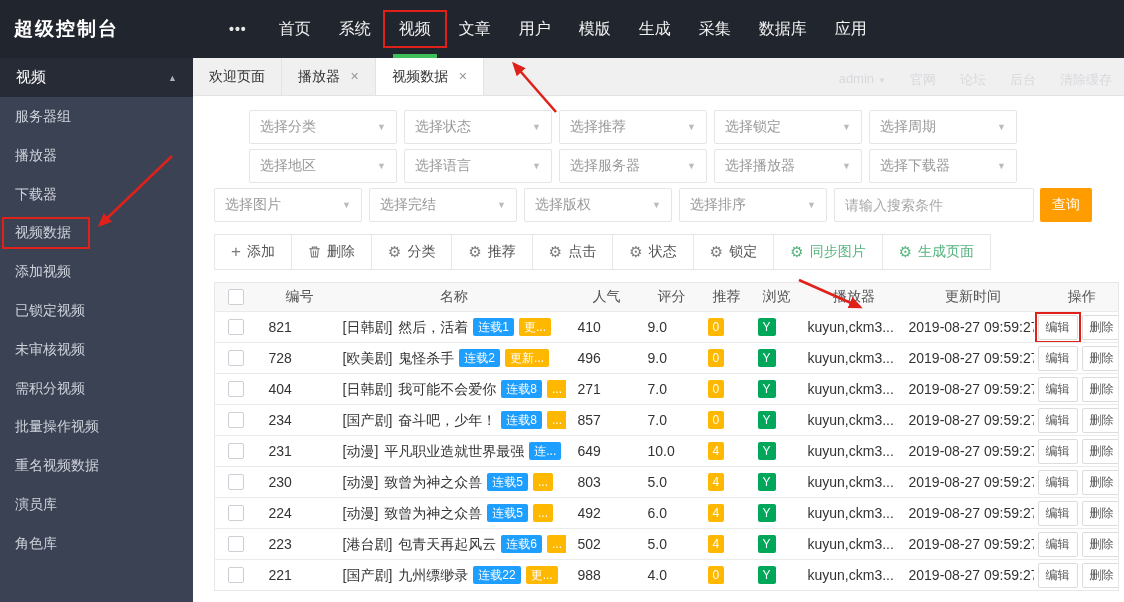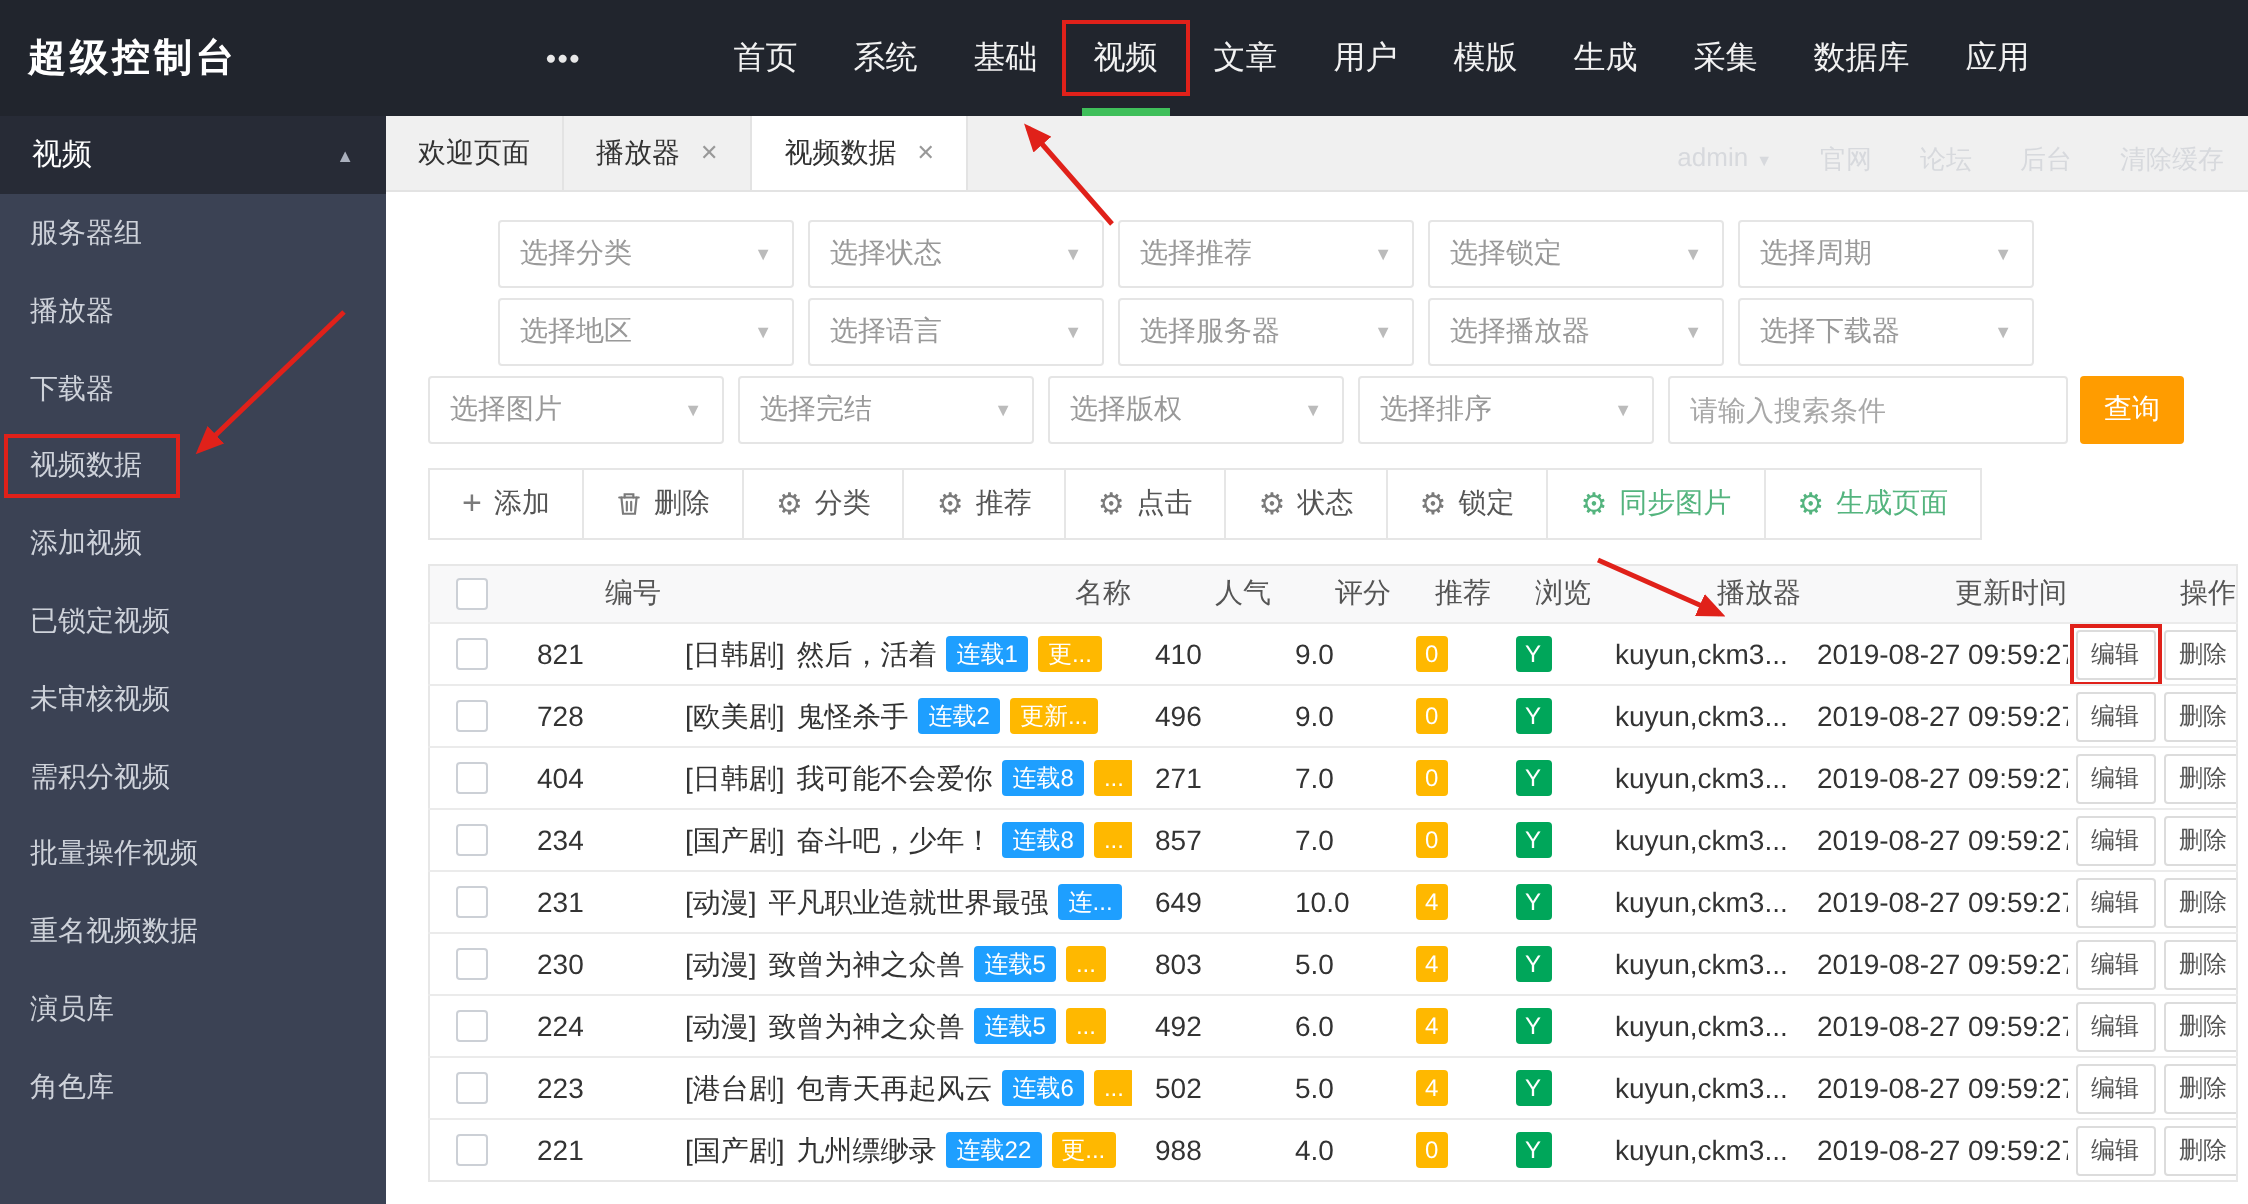--- a/index.html
+++ b/index.html
@@ -1,20 +1,20 @@
 <!DOCTYPE html>
 <html style="--anno: #e0211a; --blue: #1e9fff; --orange: #ffb800; --green: #00a65a; --accent: #ff9c00; --greentext: #54b47e; --timered: #ff1a1a; --navgreen: #3fbf5a;"><head>
 <meta charset="utf-8">
 <style>
   * { box-sizing: border-box; margin: 0; padding: 0; }
   body { font-family: "Liberation Sans", "DejaVu Sans", sans-serif; background:#888; }
   .page { position: relative; width: 1124px; height: 602px; background: #fff; overflow: hidden; }
 
   
-  .topbar { position: absolute; left:0; top:0; width:100%; height:58px; background:#21252d; display:flex; align-items:stretch; z-index:5;gap:44px; }
+  .topbar { position: absolute; left:0; top:0; width:100%; height:58px; background:#21252d; display:flex; align-items:stretch; z-index:5; }
   .logo { width:193px; display:flex; align-items:center; padding-left:14px; color:#fff; font-size:19px; font-weight:bold; letter-spacing:2px; }
   .menu-dots { display:flex; align-items:center; color:#e8e8e8; font-size:14px; font-weight:bold; letter-spacing:1px; padding:0 10px; margin-left:26px; cursor:pointer; }
   .topnav { display:flex; margin-left:8px; }
   .topnav-item { position:relative; display:flex; align-items:center; padding:0 14px; color:#f2f2f2; font-size:16px; cursor:pointer; }
   .topnav-item.active::after { content:""; position:absolute; left:8px; right:8px; bottom:0; height:4px; background:var(--navgreen,#3fbf5a); }
   .topnav-item.anno-nav::before { content:""; position:absolute; top:10px; bottom:10px; left:-2px; right:-2px; border:2px solid var(--anno,#e0211a); }
 
   
   .sidebar { position:absolute; left:0; top:58px; bottom:0; width:193px; background:#3b4254; z-index:4; }
   .side-header { height:39px; background:#272b36; color:#fff; font-size:15px; display:flex; align-items:center; justify-content:space-between; padding:0 16px; cursor:pointer; }
@@ -42,21 +42,21 @@
   .search-input { width:200px; height:34px; border:1px solid #e5e5e5; border-radius:2px; padding:0 10px; font-size:14px; color:#333; margin-right:6px; font-family:inherit; outline:none; }
   .search-input::placeholder { color:#a8a8a8; }
   .query-btn { width:52px; height:34px; background:var(--accent,#ff9c00); border:none; border-radius:2px; color:#fff; font-size:14px; cursor:pointer; font-family:inherit; }
 
   .toolbar { display:flex; margin:12px 0 0 21px; }
   .tbtn { display:flex; align-items:center; gap:6px; height:36px; padding:0 16px; background:#fff; border:1px solid #e6e6e6; margin-right:-1px; font-size:14px; color:#555; cursor:pointer; font-family:inherit; white-space:nowrap; }
   .tbtn .ticon { font-size:14px; color:#7a7a7a; display:flex; align-items:center; }
   .tbtn.green, .tbtn.green .ticon { color:var(--greentext,#54b47e); }
 
   .grid { border-collapse:collapse; margin:12px 0 0 21px; table-layout:fixed; width:904px; background:#fff; border:1px solid #e7e7e7; }
-  .grid th { height:29px; background:#f8f8f9; font-weight:normal; font-size:14px; color:#555; text-align:right; padding-left:12px; white-space:nowrap; }
+  .grid th { height:29px; background:#f8f8f9; font-weight:normal; font-size:14px; color:#555; text-align:center; padding-left:12px; white-space:nowrap; }
   .grid td { height:31px; font-size:14px; color:#333; padding-left:12px; border-top:1px solid #ebebeb; white-space:nowrap; overflow:hidden; }
   .c-check { width:42px; text-align:center; padding-left:0 !important; }
   .checkbox { width:16px; height:16px; border:1px solid #ccd0d6; border-radius:2px; background:#fff; margin:0 auto; cursor:pointer; }
   .cat { margin-right:6px; }
   .badge { display:inline-block; padding:1px 5px; border-radius:2px; color:#fff; font-size:12px; line-height:16px; margin-left:5px; vertical-align:1px; }
   .badge.blue { background:var(--blue,#1e9fff); }
   .badge.orange { background:var(--orange,#ffb800); }
   .badge.green { background:var(--green,#00a65a); }
   .badge.sq { margin-left:0; min-width:12px; text-align:center; vertical-align:0; }
   .c-time { color:var(--timered,#ff0000); font-size:13px; padding-left:8px !important; }
@@ -71,21 +71,20 @@
 <body>
 
 <div class="page">
 
   <header class="topbar">
     <div class="logo">超级控制台</div>
     <div class="menu-dots">•••</div>
     <nav class="topnav" id="topnav">
         <div class="topnav-item">首页</div>
         <div class="topnav-item">系统</div>
-        <div class="topnav-item">基础</div>
         <div class="topnav-item active anno-nav">视频</div>
         <div class="topnav-item">文章</div>
         <div class="topnav-item">用户</div>
         <div class="topnav-item">模版</div>
         <div class="topnav-item">生成</div>
         <div class="topnav-item">采集</div>
         <div class="topnav-item">数据库</div>
         <div class="topnav-item">应用</div>
       </nav>
   </header>

